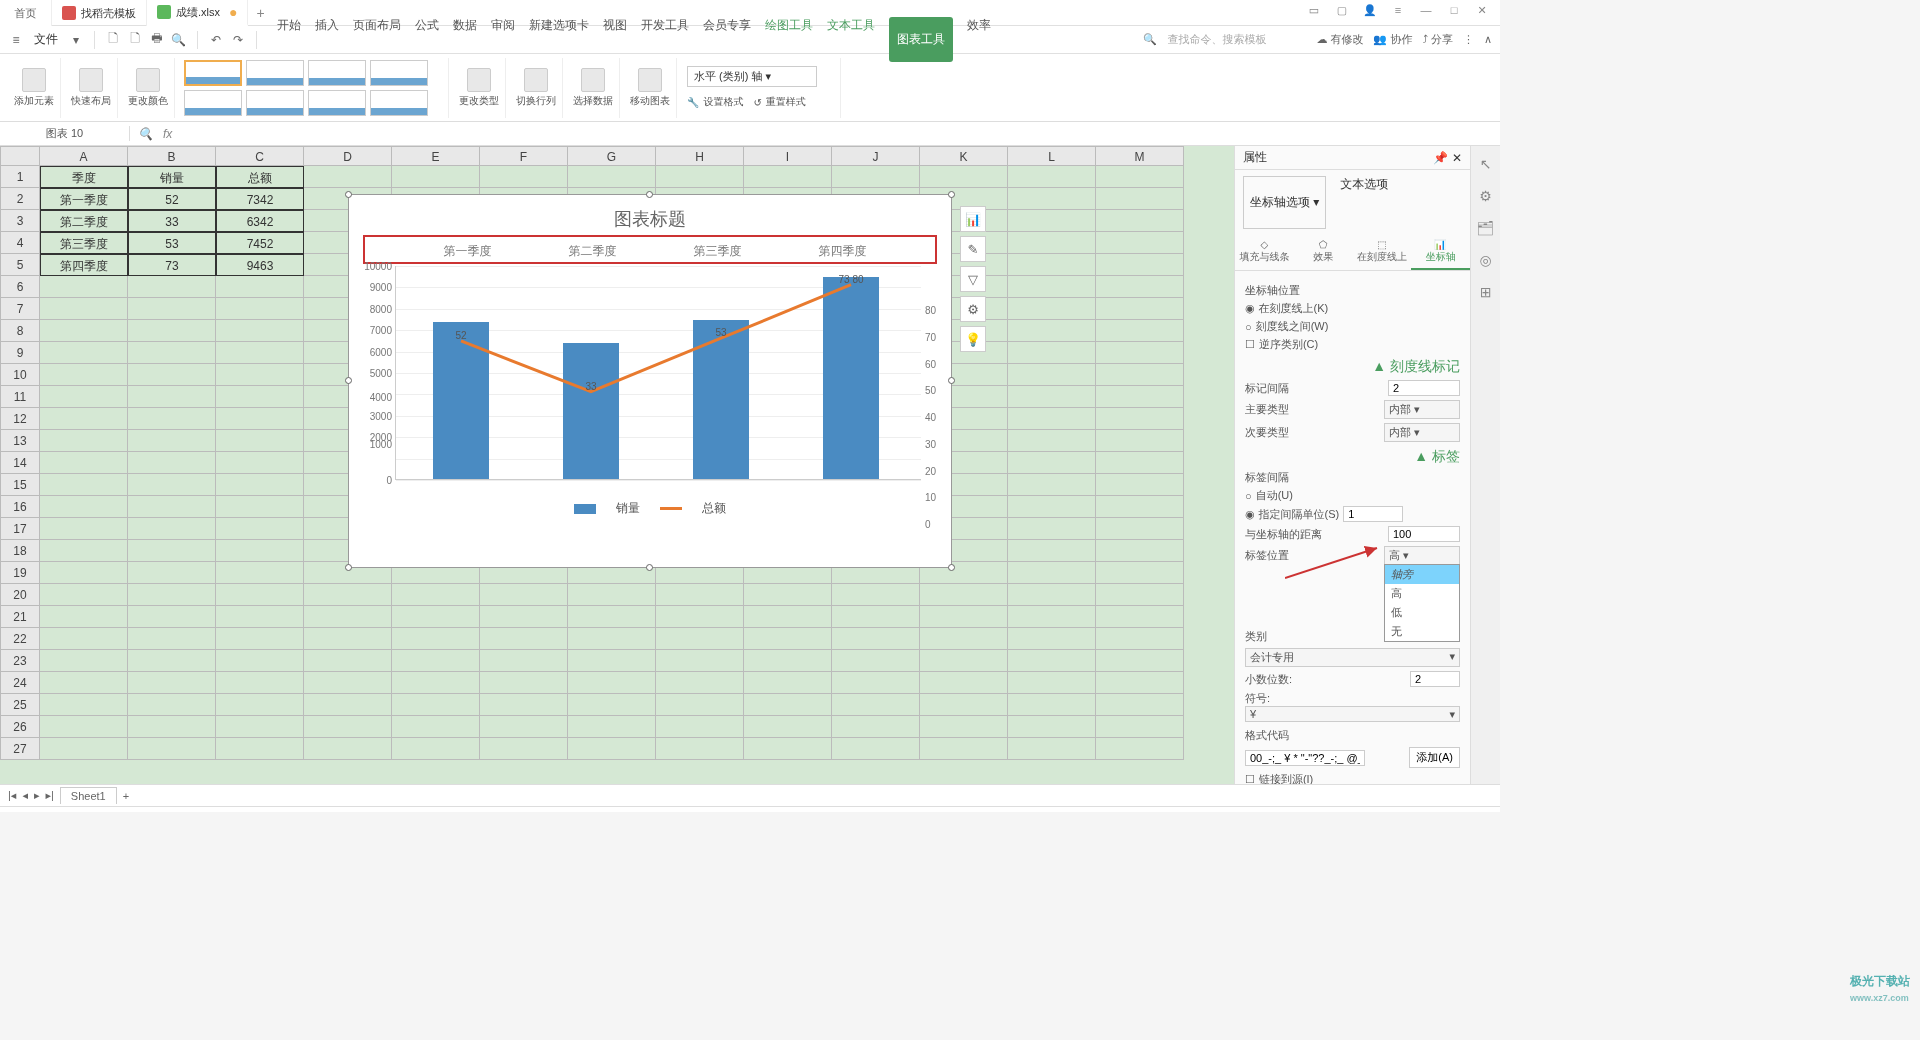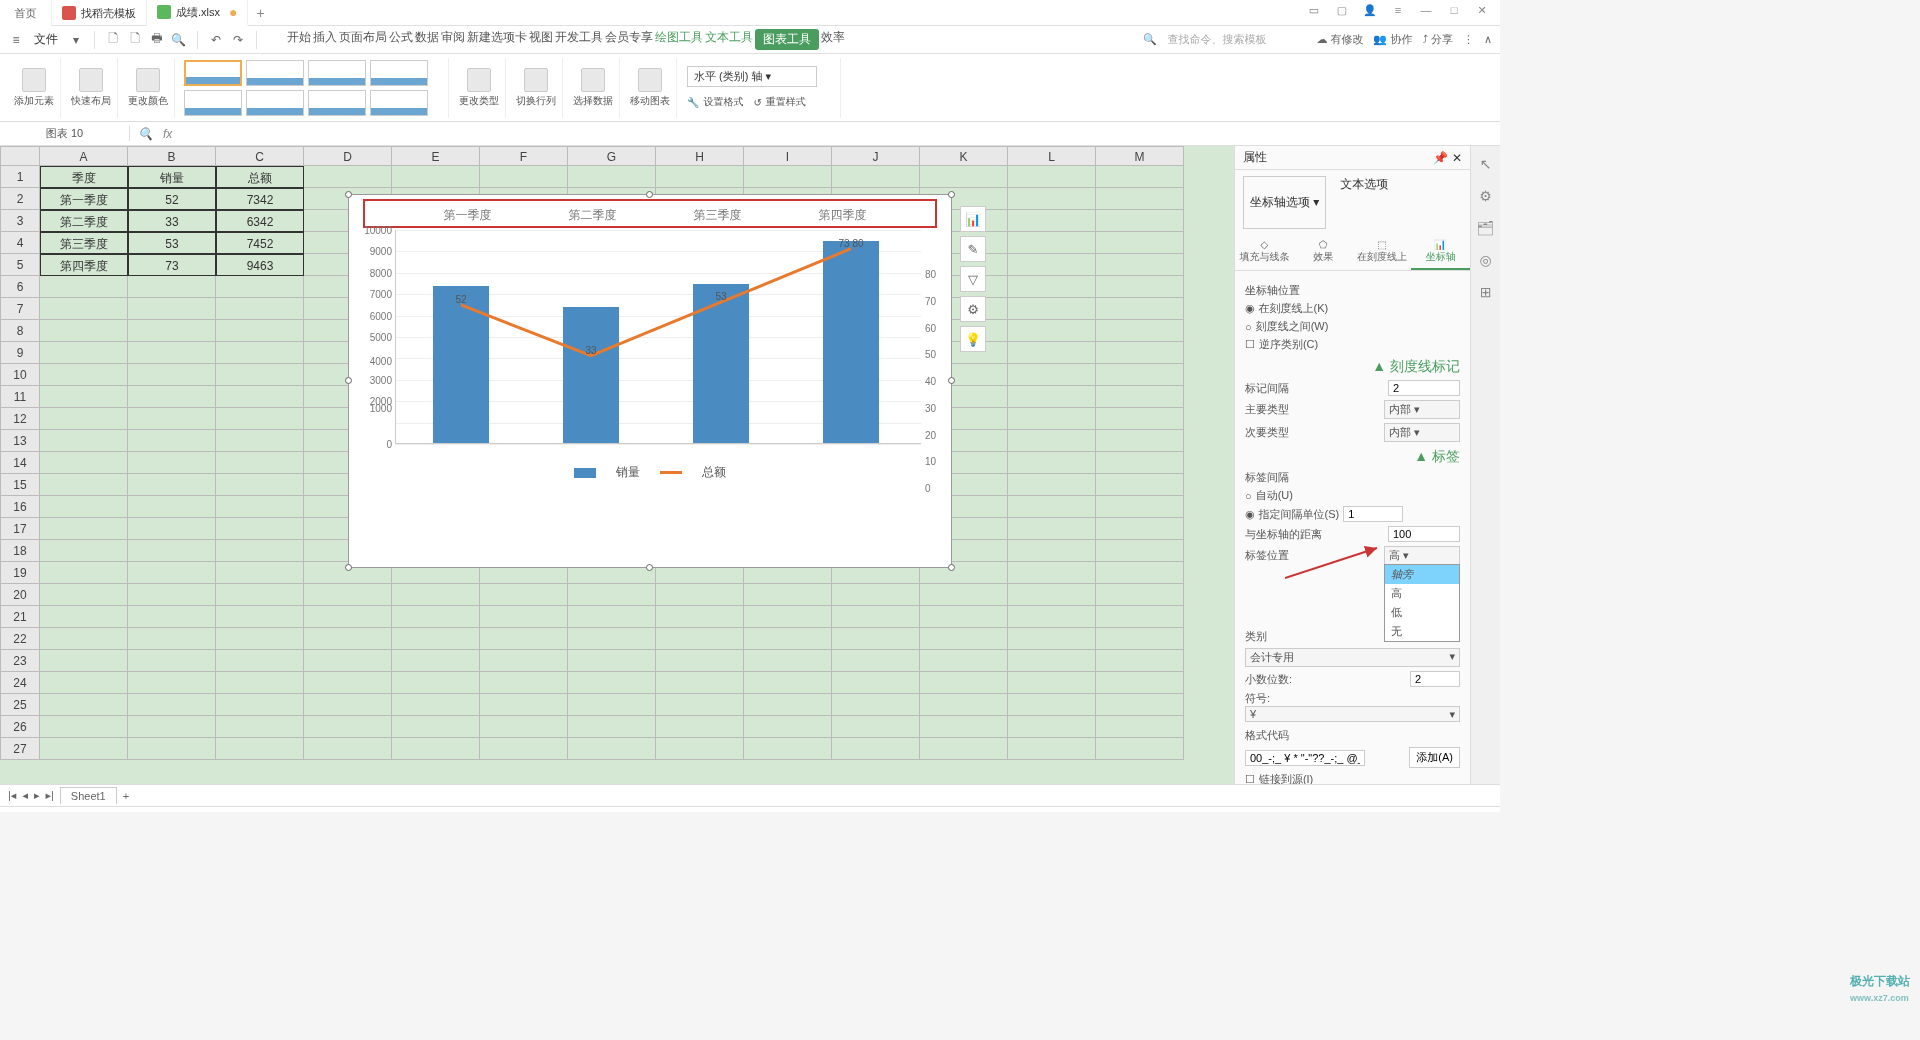--- a/index.html
+++ b/index.html
@@ -15,24 +15,24 @@
 .tab-modified { color: #f0ad4e; font-size: 14px; margin-left: 4px; }
 .tab-plus { width: 24px; display: flex; justify-content: center; align-items: center; color: #888; font-size: 14px; }
 .titlebar-right { margin-left: auto; display: flex; gap: 8px; padding-right: 8px; color: #888; }
 .win-btn { width: 20px; height: 20px; display: flex; align-items: center; justify-content: center; font-size: 11px; }
 
 
 .menubar { height: 28px; background: #fff; display: flex; align-items: center; border-bottom: 1px solid #e0e0e0; padding: 0 8px; gap: 6px; }
 .menu-icon { width: 16px; height: 16px; display: flex; align-items: center; justify-content: center; color: #666; font-size: 12px; }
 .menu-file { font-size: 12px; color: #333; padding: 0 4px; }
 .menu-sep { width: 1px; height: 18px; background: #e0e0e0; margin: 0 4px; }
-.menu-tabs { display: flex; gap: 2px; margin-left: 20px; }
+.menu-tabs { display: flex; gap: 14px; margin-left: 10px; }
 .menu-tab { font-size: 12px; color: #555; cursor: pointer; }
 .menu-tab.green { color: #4a9d5f; }
-.menu-tab.active { color: #fff; background: #4a9d5f; padding: 2px 8px; border-radius: 3px; }
+.menu-tab.active { color: #fff; background: #4a9d5f; padding: 14px 8px; border-radius: 3px; }
 .menubar-right { margin-left: auto; display: flex; gap: 10px; align-items: center; font-size: 11px; color: #666; }
 .search-box { color: #aaa; font-size: 11px; }
 
 
 .ribbon { height: 68px; background: #fff; display: flex; align-items: center; border-bottom: 1px solid #ddd; padding: 4px 8px; gap: 4px; }
 .ribbon-group { display: flex; flex-direction: column; align-items: center; gap: 2px; padding: 0 6px; border-right: 1px solid #eee; height: 60px; justify-content: center; }
 .ribbon-icon { width: 24px; height: 24px; background: #e8e8e8; border: 1px solid #ccc; border-radius: 2px; }
 .ribbon-label { font-size: 10px; color: #555; }
 .ribbon-thumbs { display: flex; gap: 4px; flex-wrap: wrap; width: 260px; }
 .thumb { width: 58px; height: 26px; border: 1px solid #ccc; background: linear-gradient(to top, #6ba5d1 30%, #fff 30%); }
@@ -689,20 +689,21 @@
       <div class="chart-handles">
         <div class="h" style="left:-4px;top:-4px"></div>
           <div class="h" style="left:50%;top:-4px;margin-left:-4px"></div>
           <div class="h" style="right:-4px;top:-4px"></div>
         <div class="h" style="left:-4px;top:50%;margin-top:-4px"></div>
           <div class="h" style="right:-4px;top:50%;margin-top:-4px"></div>
         <div class="h" style="left:-4px;bottom:-4px"></div>
           <div class="h" style="left:50%;bottom:-4px;margin-left:-4px"></div>
           <div class="h" style="right:-4px;bottom:-4px"></div>
       </div>
+      <div class="chart-title">图表标题</div>
       <div class="axis-labels-top">
         <span>第一季度</span>
         <span>第二季度</span>
         <span>第三季度</span>
         <span>第四季度</span>
       </div>
       <div class="plot" id="plot">
           <div class="grid-line" style="top: 214px;"></div>
           <div class="ytick" style="top: 214px;">0</div>
           <div class="grid-line" style="top: 192.6px;"></div>

